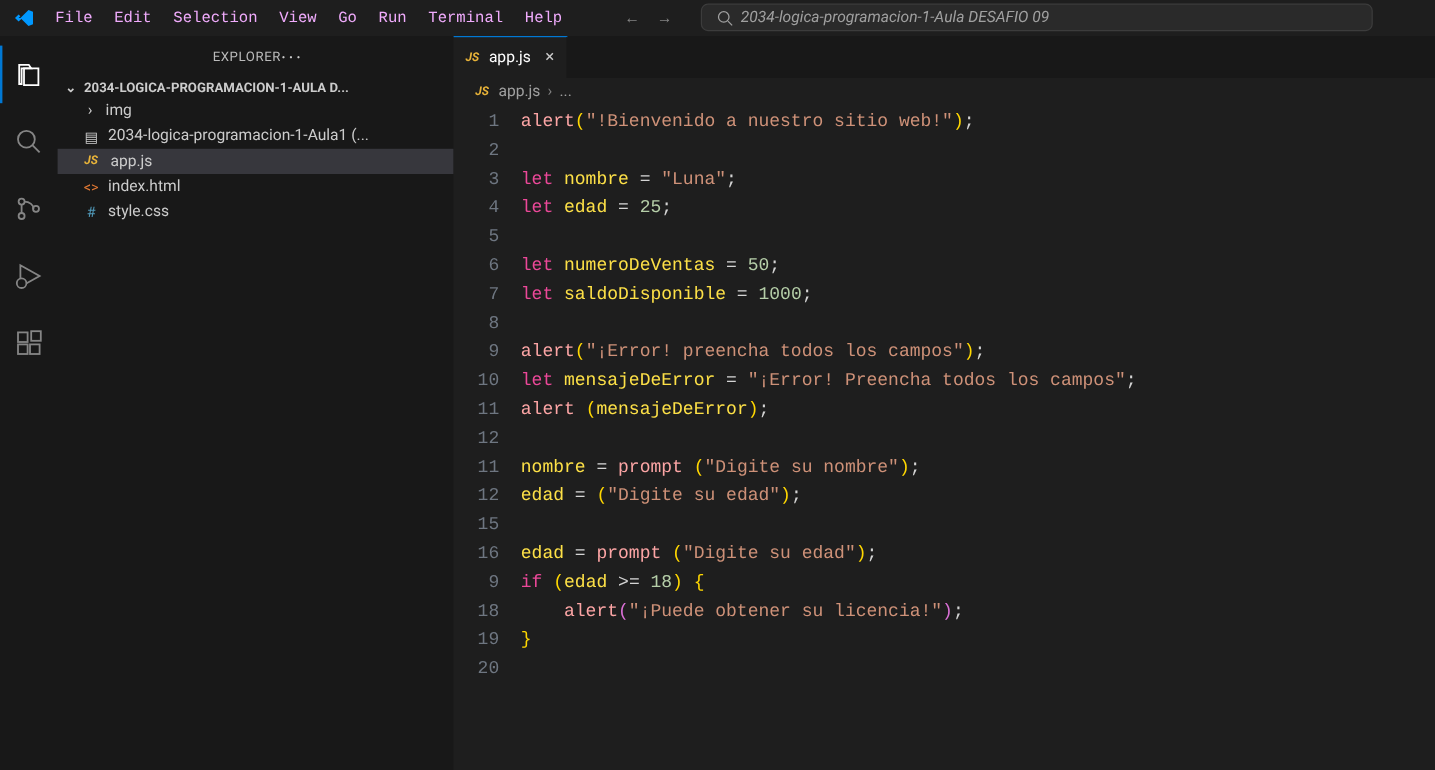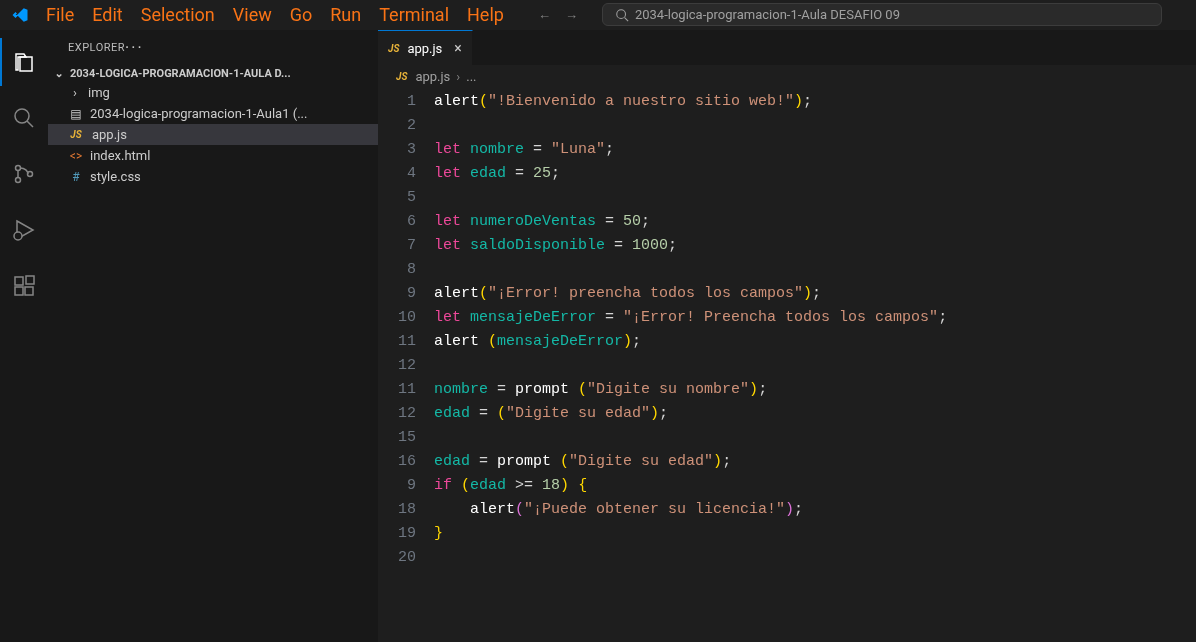--- a/index.html
+++ b/index.html
@@ -19,25 +19,25 @@
       align-items: center;
       padding: 0 8px;
       border-bottom: 1px solid #1e1e1e;
     }
     .logo {
       width: 24px; height: 24px;
       display: flex; align-items: center; justify-content: center;
       margin-right: 6px;
     }
     .menu { display: flex; gap: 2px; flex: 0 0 auto; }
-    .menu-item { padding: 4px 8px; cursor: pointer; font-size: 18px; color: #f97316; border-radius: 4px; }
+    .menu-item { padding: 4px 8px; cursor: pointer; font-size: 13px; color: #f0abfc; border-radius: 4px; font-family: Liberation Mono, monospace; }
     .titlebar-center { flex: 1; display: flex; justify-content: center; align-items: center; gap: 8px; }
     .nav-arrows { display: flex; gap: 14px; margin-right: 16px; color: #858585; }
     .nav-arrow { cursor: pointer; }
-    .search-box { display: flex; align-items: flex-end; background: #2a2a2a; border: 1px solid #3c3c3c; border-radius: 6px; padding: 3px 12px; width: 560px; color: #a0a0a0; }
+    .search-box { display: flex; align-items: flex-end; background: #2a2a2a; border: 1px solid #3c3c3c; border-radius: 6px; padding: 3px 12px; width: 560px; color: #a0a0a0; font-style: italic; }
     .search-box svg { margin-right: 6px; flex-shrink: 0; }
     .main { display: flex; height: calc(100% - 30px); }
     .activitybar {
       width: 48px;
       background: #181818;
       display: flex;
       flex-direction: column;
       align-items: center;
       padding-top: 8px;
       gap: 8px;
@@ -54,21 +54,21 @@
     .sidebar {
       width: 330px;
       background: #181818;
       display: flex;
       flex-direction: column;
     }
     .sidebar-header {
       height: 35px;
       display: flex;
       align-items: center;
-      justify-content: flex-start;
+      justify-content: center;
       padding: 0 16px 0 20px;
       font-size: 11px;
       color: #bbbbbb;
       letter-spacing: 0.5px;
     }
     .sidebar-header-actions { color: #cccccc; cursor: pointer; font-size: 16px; letter-spacing: 2px; }
     .folder-row {
       display: flex;
       align-items: center;
       padding: 2px 8px 2px 4px;
@@ -102,24 +102,24 @@
       font-size: 13px;
       color: #ffffff;
     }
     .tab .close { color: #cccccc; cursor: pointer; margin-left: 6px; font-size: 14px; }
     .breadcrumb { padding: 4px 18px; font-size: 13px; color: #a0a0a0; display: flex; align-items: center; gap: 6px; }
     .breadcrumb .sep { color: #808080; }
     .code-area { flex: 1; display: flex; font-family: "Consolas", "Courier New", monospace; font-size: 15px; line-height: 24px; padding-top: 2px; overflow: hidden; }
     .gutter { width: 56px; text-align: right; color: #6e7681; padding-right: 18px; user-select: none; }
     .code { flex: 1; white-space: pre; color: #d4d4d4; }
     .line { height: 24px; }
-    .tok-fn { color: #ffffff; }
+    .tok-fn { color: #fca5a5; }
     .tok-str { color: #ce9178; }
     .tok-kw { color: #ec4899; }
-    .tok-var { color: #14b8a6; text-align: center; }
+    .tok-var { color: #fde047; text-align: center; }
     .tok-num { color: #b5cea8; }
     .tok-par { color: #ffd700; }
     .tok-par2 { color: #da70d6; }
     .tok-punc { color: #d4d4d4; }
     .js-badge { color: #e8b339; font-weight: 700; font-size: 10px; margin-right: 2px; font-style: italic; }
     .html-icon { color: #e37933; }
     .css-icon { color: #519aba; }
     .chevron { width: 14px; text-align: center; color: #cccccc; }
   </style>
 </head>

